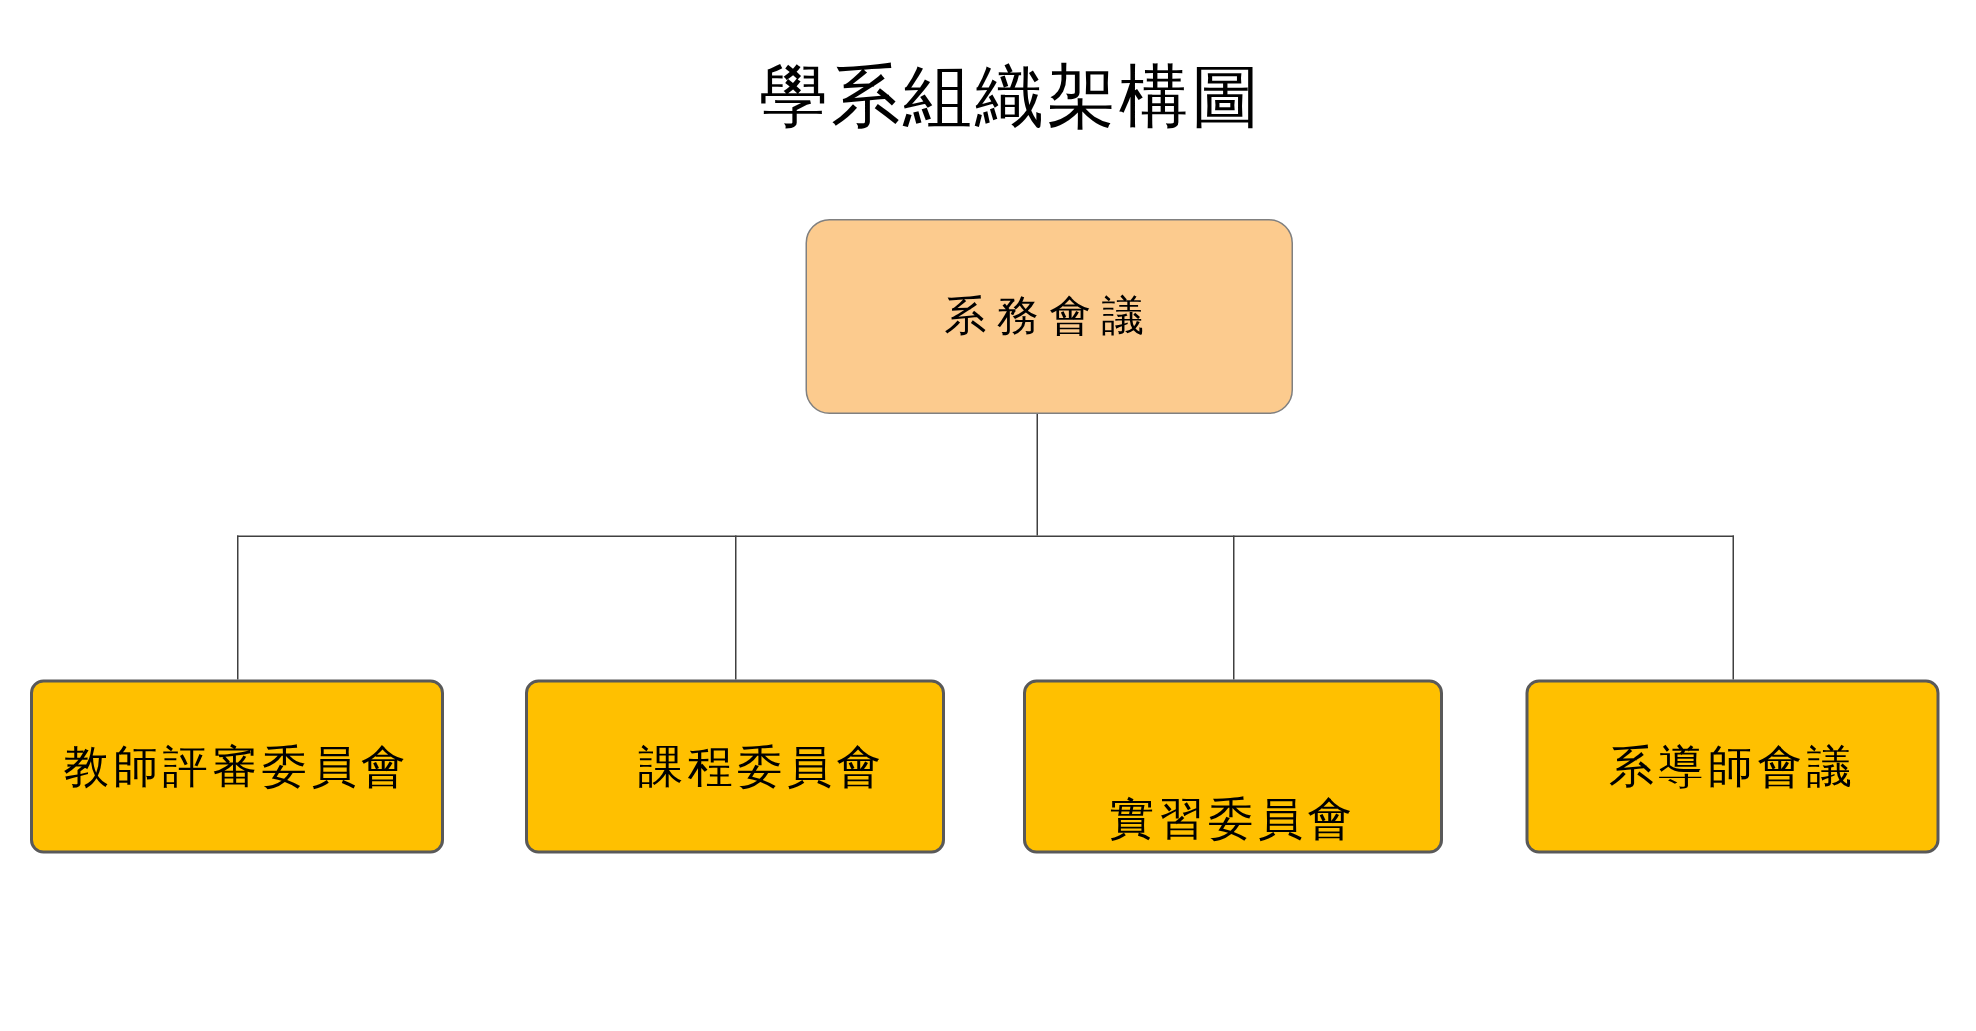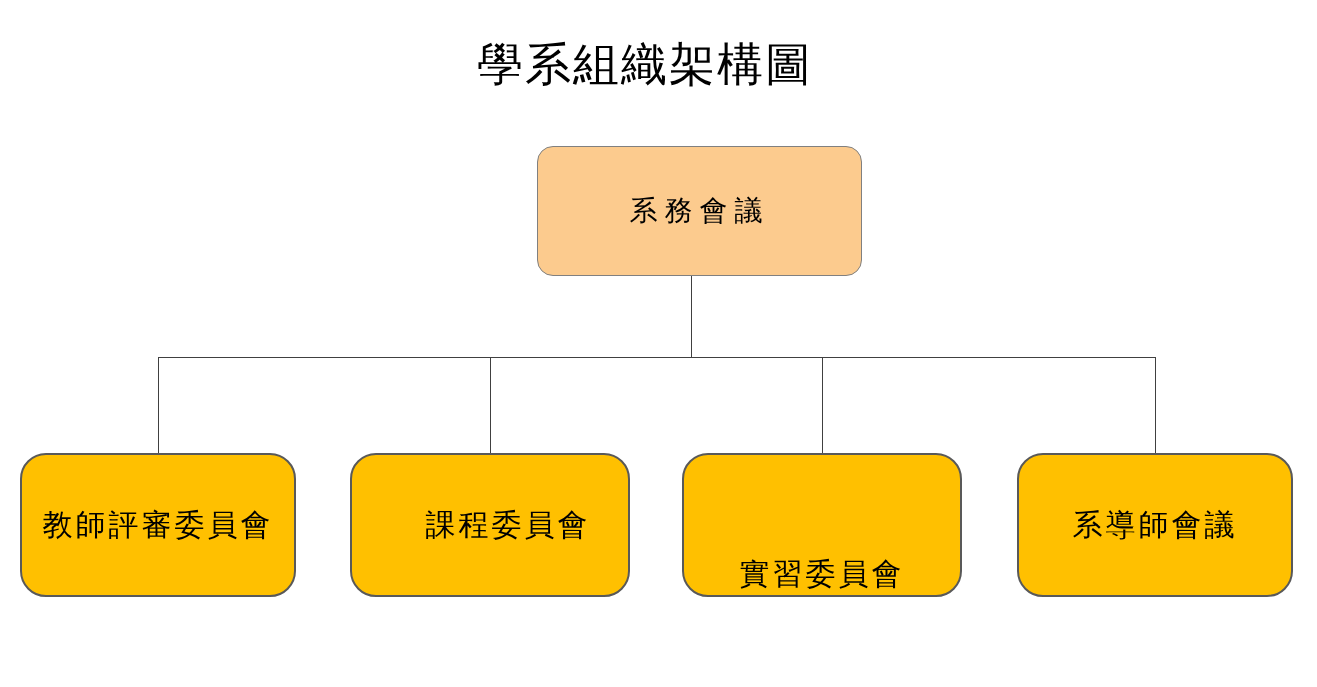--- a/index.html
+++ b/index.html
@@ -12,21 +12,21 @@
     width: 1317px;
     height: 687px;
     background: var(--bg, #ffffff);
     font-family: "Liberation Serif", "DejaVu Serif", serif;
     color: var(--text, #000000);
     overflow: hidden;
   }
   .title {
     position: absolute;
     top: 34px;
-    left: 645px;
+    left: 674px;
     transform: translateX(-50%);
     margin: 0;
     font-size: 46px;
     font-weight: normal;
     letter-spacing: 2px;
     white-space: nowrap;
   }
   .node {
     position: absolute;
     display: flex;
@@ -42,24 +42,24 @@
     width: 325px;
     height: 130px;
     background: var(--root-fill, #FCCB8E);
     border: 1.5px solid var(--root-border, #808080);
     border-radius: 16px;
     font-size: 28px;
     letter-spacing: 7px;
   }
   .node.child {
     top: 453px;
-    height: 144px;
+    height: 116px;
     background: var(--child-fill, #FFC000);
     border: 2px solid var(--child-border, #595959);
-    border-radius: 26px;
+    border-radius: 9px;
     font-size: 30px;
     letter-spacing: 3px;
   }
   .node span { display: inline-block; }
   .line {
     position: absolute;
     background: var(--connector, #404040);
   }
   .line.v { width: 1px; }
   .line.h { height: 1px; }

